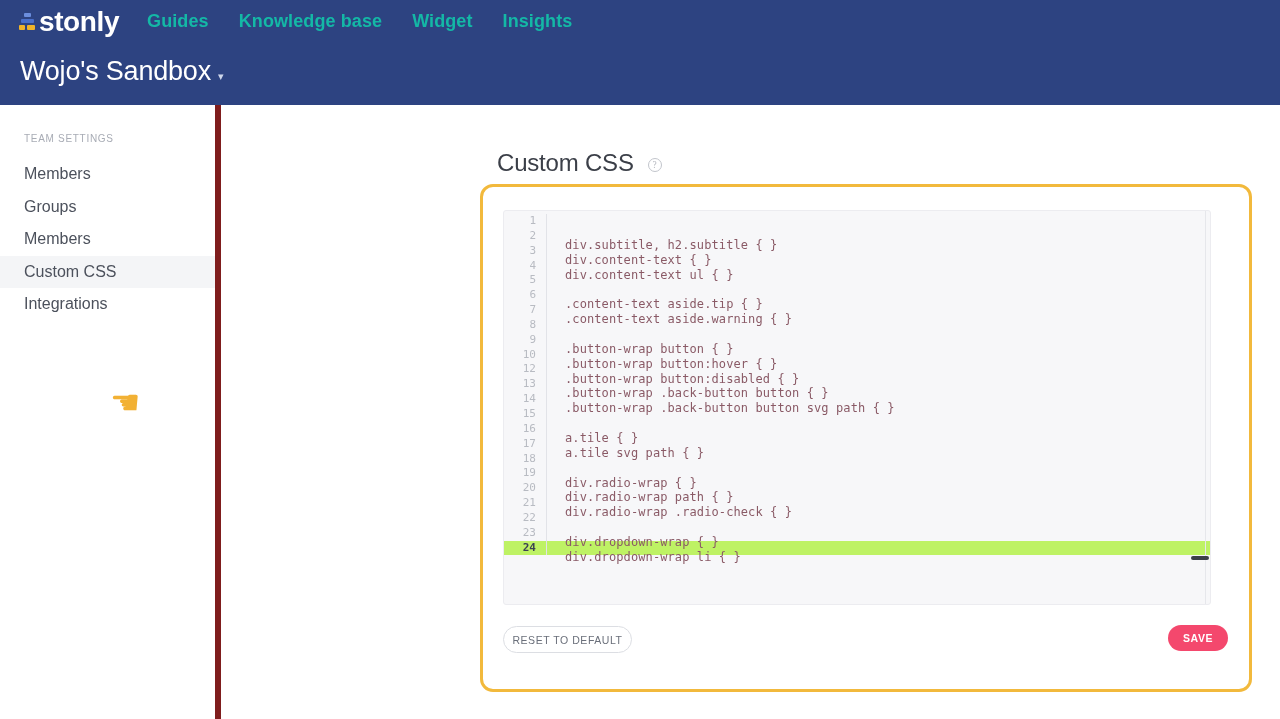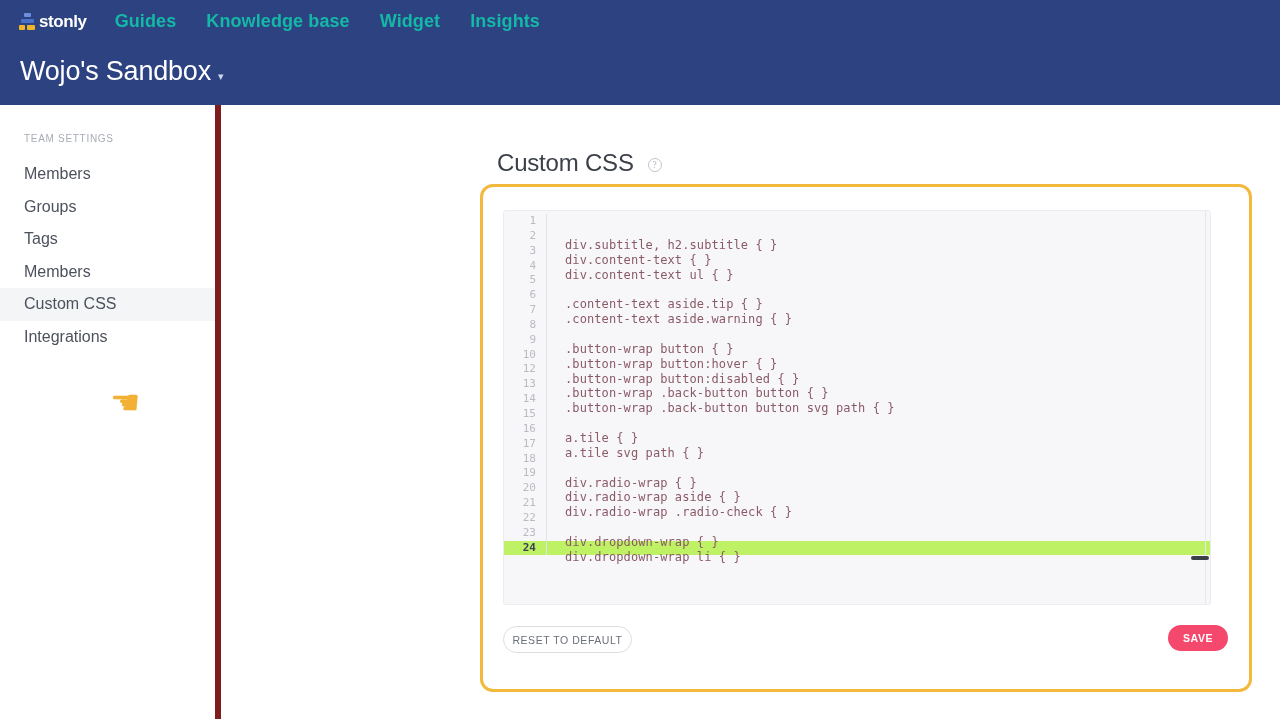--- a/index.html
+++ b/index.html
@@ -32,21 +32,21 @@
     margin-right: 3px;
     margin-top: 1px;
   }
   .logo-mark i { position: absolute; display: block; border-radius: 1px; }
   .lm1 { width: 7px;  height: 4px; left: 5px;  top: 0px;  background: #6b8ede; }
   .lm2 { width: 13px; height: 4px; left: 2px;  top: 6px;  background: #4a6fc9; }
   .lm3 { width: 6px;  height: 5px; left: 0px;  top: 12px; background: #f0b429; }
   .lm4 { width: 8px;  height: 5px; left: 8px;  top: 12px; background: #f0b429; }
   .logo-text {
     color: #ffffff;
-    font-size: 17px;
+    font-size: 28px;
     font-weight: bold;
     letter-spacing: -0.4px;
     line-height: 21px;
   }
   .nav-links { display: flex; align-items: center; }
   .nav-link {
     color: #14b8a6;
     font-size: 18px;
     font-weight: bold;
     margin-right: 30px;
@@ -269,23 +269,20 @@
   <div class="sidebar-heading">TEAM SETTINGS</div>
 
   <div class="side-items">
     <div class="side-item">
       <span>Members</span>
     </div>
     <div class="side-item">
       <span>Groups</span>
     </div>
     <div class="side-item">
-      <span>Tags</span>
-    </div>
-    <div class="side-item">
       <span>Members</span>
     </div>
     <div class="side-item active">
       <span>Custom CSS</span>
     </div>
     <div class="side-item">
       <span>Integrations</span>
     </div>
   </div>
 
@@ -386,21 +383,21 @@
             <span class="code-text"></span>
           </div>
           <div class="code-line">
             <span class="gutter">18</span>
             <span class="gut-sep"></span>
             <span class="code-text">div.radio-wrap { }</span>
           </div>
           <div class="code-line">
             <span class="gutter">19</span>
             <span class="gut-sep"></span>
-            <span class="code-text">div.radio-wrap aside { }</span>
+            <span class="code-text">div.radio-wrap path { }</span>
           </div>
           <div class="code-line">
             <span class="gutter">20</span>
             <span class="gut-sep"></span>
             <span class="code-text">div.radio-wrap .radio-check { }</span>
           </div>
           <div class="code-line">
             <span class="gutter">21</span>
             <span class="gut-sep"></span>
             <span class="code-text"></span>

